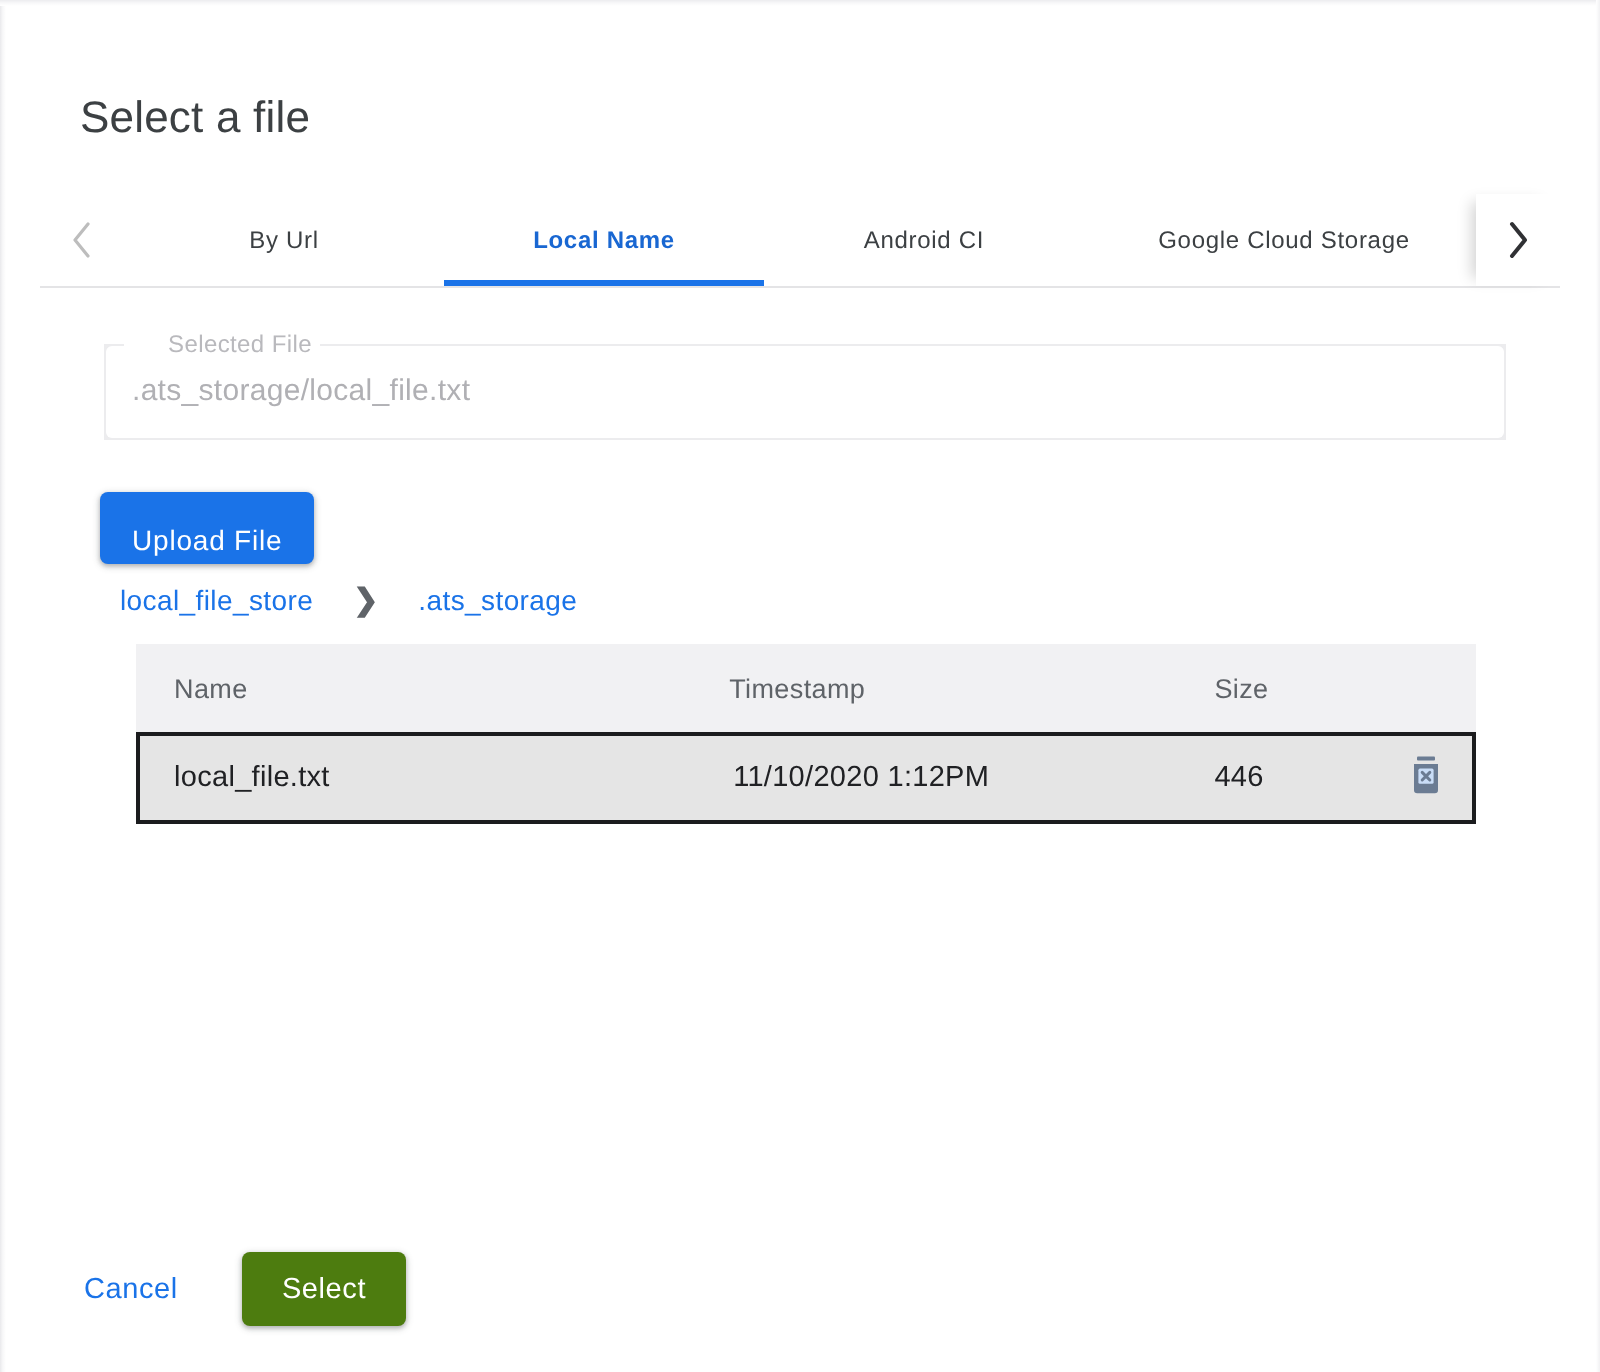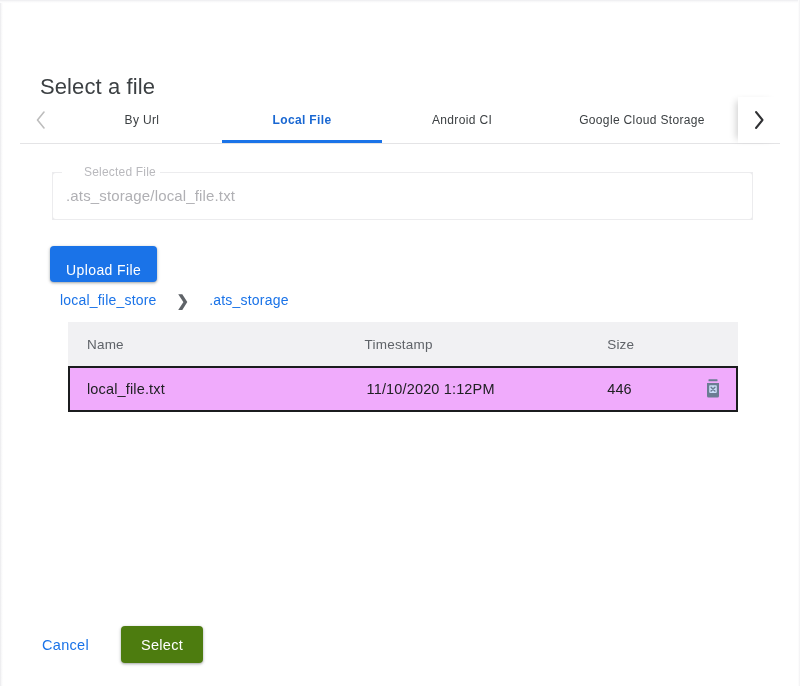--- a/index.html
+++ b/index.html
@@ -47,21 +47,20 @@
   
   #dialog-title {
     position: absolute;
     left: 40px;
     top: 44px;
     font-size: 22px;
     line-height: 30px;
     color: #3c4043;
     letter-spacing: 0.1px;
     font-weight: 400;
-    margin-top: 28px;
   }
 
   
   #tab-bar {
     position: absolute;
     left: 20px;
     top: 97px;
     width: 760px;
     height: 47px;
     border-bottom: 1px solid #e4e4e6;
@@ -242,21 +241,21 @@
   }
   .col-name  { width: 297px; padding-left: 19px; }
   .col-time  { width: 243px; }
   .col-size  { width: 85px; }
   .col-act   { width: 46px; }
 
   .file-row {
     display: flex;
     align-items: center;
     height: 46px;
-    background: #f0abfc;
+    background: #e5e5e5;
     border: 2px solid #1b1c1e;
     margin-top: 0px;
     cursor: pointer;
   }
   .file-row .td {
     font-size: 14.5px;
     color: #202124;
     letter-spacing: 0.15px;
   }
   .file-row .col-name { padding-left: 17px; }
@@ -320,21 +319,21 @@
           <path d="M10 3 L3.5 11 L10 19" stroke-width="1.6" stroke-linecap="round" stroke-linejoin="round" fill="none"></path>
         </svg>
       </span>
     </div>
 
     <div id="tab-list">
       <div class="tab t0">
         <span>By Url</span>
       </div>
       <div class="tab t1 active">
-        <span>Local File</span>
+        <span>Local Name</span>
       </div>
       <div class="tab t2">
         <span>Android CI</span>
       </div>
       <div class="tab t3">
         <span>Google Cloud Storage</span>
       </div>
     </div>
 
     <div class="tab-arrow right">

